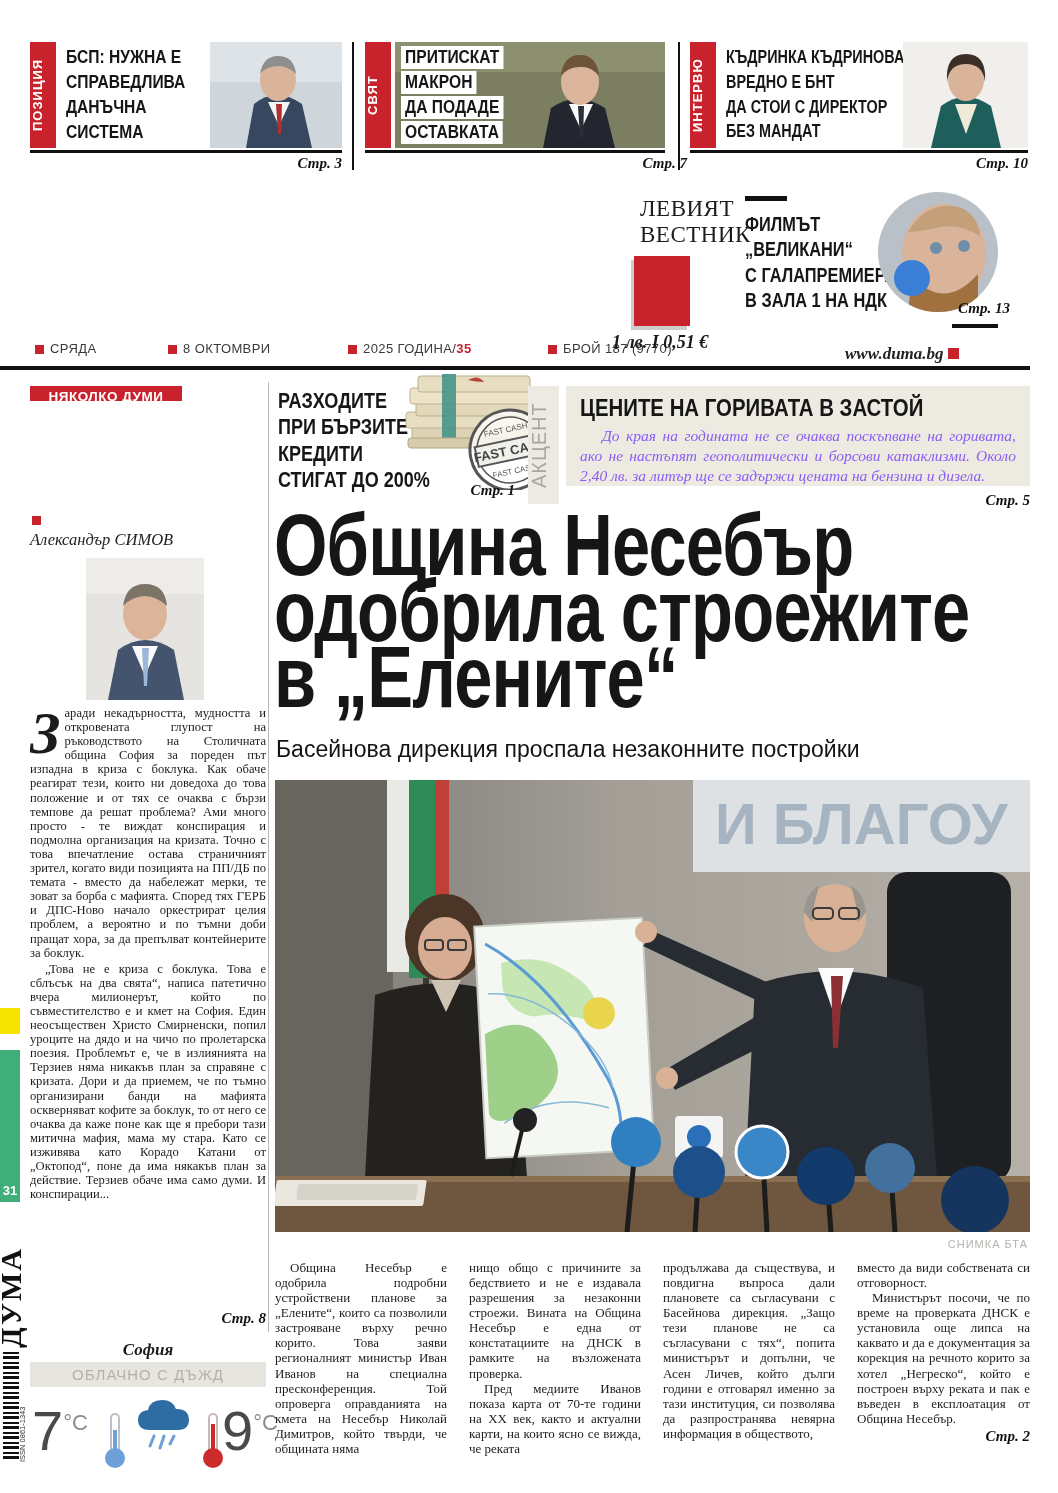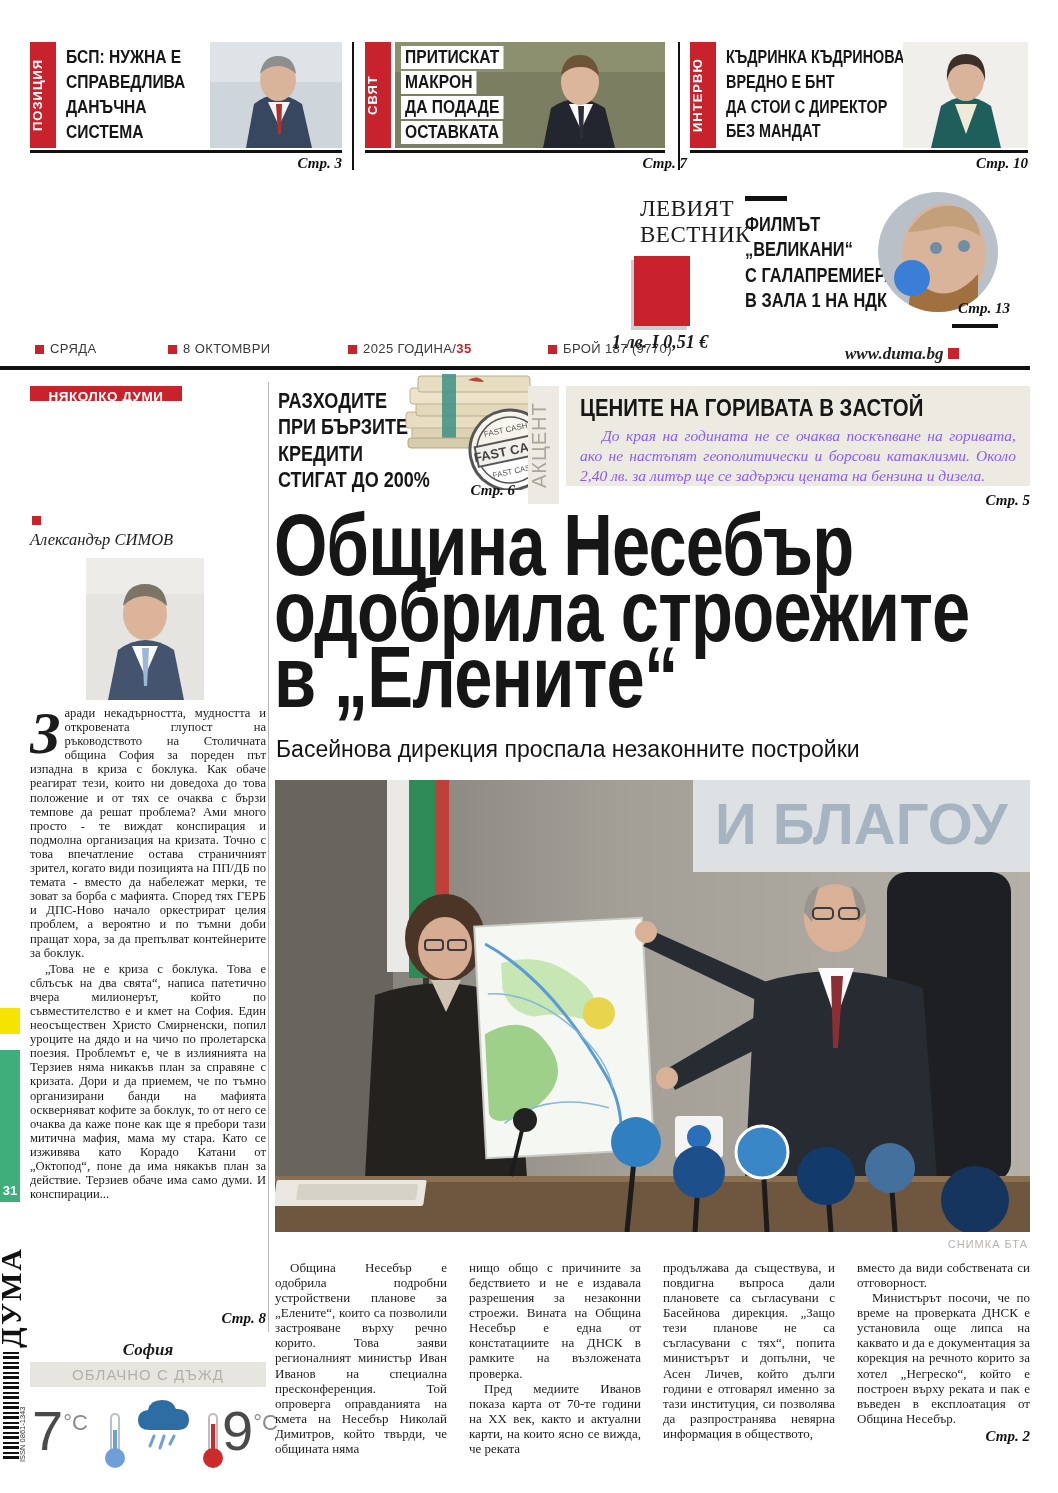--- a/index.html
+++ b/index.html
@@ -227,21 +227,21 @@
     </g>
     <g transform="rotate(-12 128 78)">
       <circle cx="128" cy="78" r="40" fill="rgba(255,255,255,.75)" stroke="#555" stroke-width="3"></circle>
       <circle cx="128" cy="78" r="33" fill="none" stroke="#555" stroke-width="1.5"></circle>
       <rect x="94" y="68" width="68" height="20" fill="#f2f0ea" stroke="#555" stroke-width="2"></rect>
       <text x="128" y="83" text-anchor="middle" font-family="Liberation Sans,sans-serif" font-weight="bold" font-size="13" fill="#444">FAST CASH</text>
       <text x="128" y="60" text-anchor="middle" font-family="Liberation Sans,sans-serif" font-size="8" fill="#555">FAST CASH</text>
       <text x="128" y="102" text-anchor="middle" font-family="Liberation Sans,sans-serif" font-size="8" fill="#555">FAST CASH</text>
     </g>
   </svg>
-  <div class="abs pageref" style="left:440px;top:482px;width:75px;">Стр. 6</div>
+  <div class="abs pageref" style="left:440px;top:482px;width:75px;">Стр. 1</div>
 
   <div class="abs" style="left:528px;top:386px;width:31px;height:118px;background:#eceae3;writing-mode:vertical-rl;transform:rotate(180deg);text-align:center;font-family:'Liberation Sans',sans-serif;font-size:20px;letter-spacing:1px;color:#a9a69b;">АКЦЕНТ</div>
 
   <div class="abs" style="left:566px;top:386px;width:464px;height:100px;background:#edebe1;">
     <div style="padding:8px 14px 2px 14px;">
       <span class="cx" style="transform:scaleX(.85);"><span class="hl" style="font-size:24px;">ЦЕНИТЕ НА ГОРИВАТА В ЗАСТОЙ</span></span>
       <div class="serif" style="font-size:15.5px;font-style:italic;line-height:1.28;text-align:justify;text-indent:22px;margin-top:4px;color:#8b5cf6;">До края на годината не се очаква поскъпване на горивата, ако не настъпят геополитически и борсови катаклизми. Около 2,40 лв. за литър ще се задържи цената на бензина и дизела.</div>
     </div>
   </div>
   <div class="abs pageref" style="left:952px;top:492px;width:78px;">Стр. 5</div>

